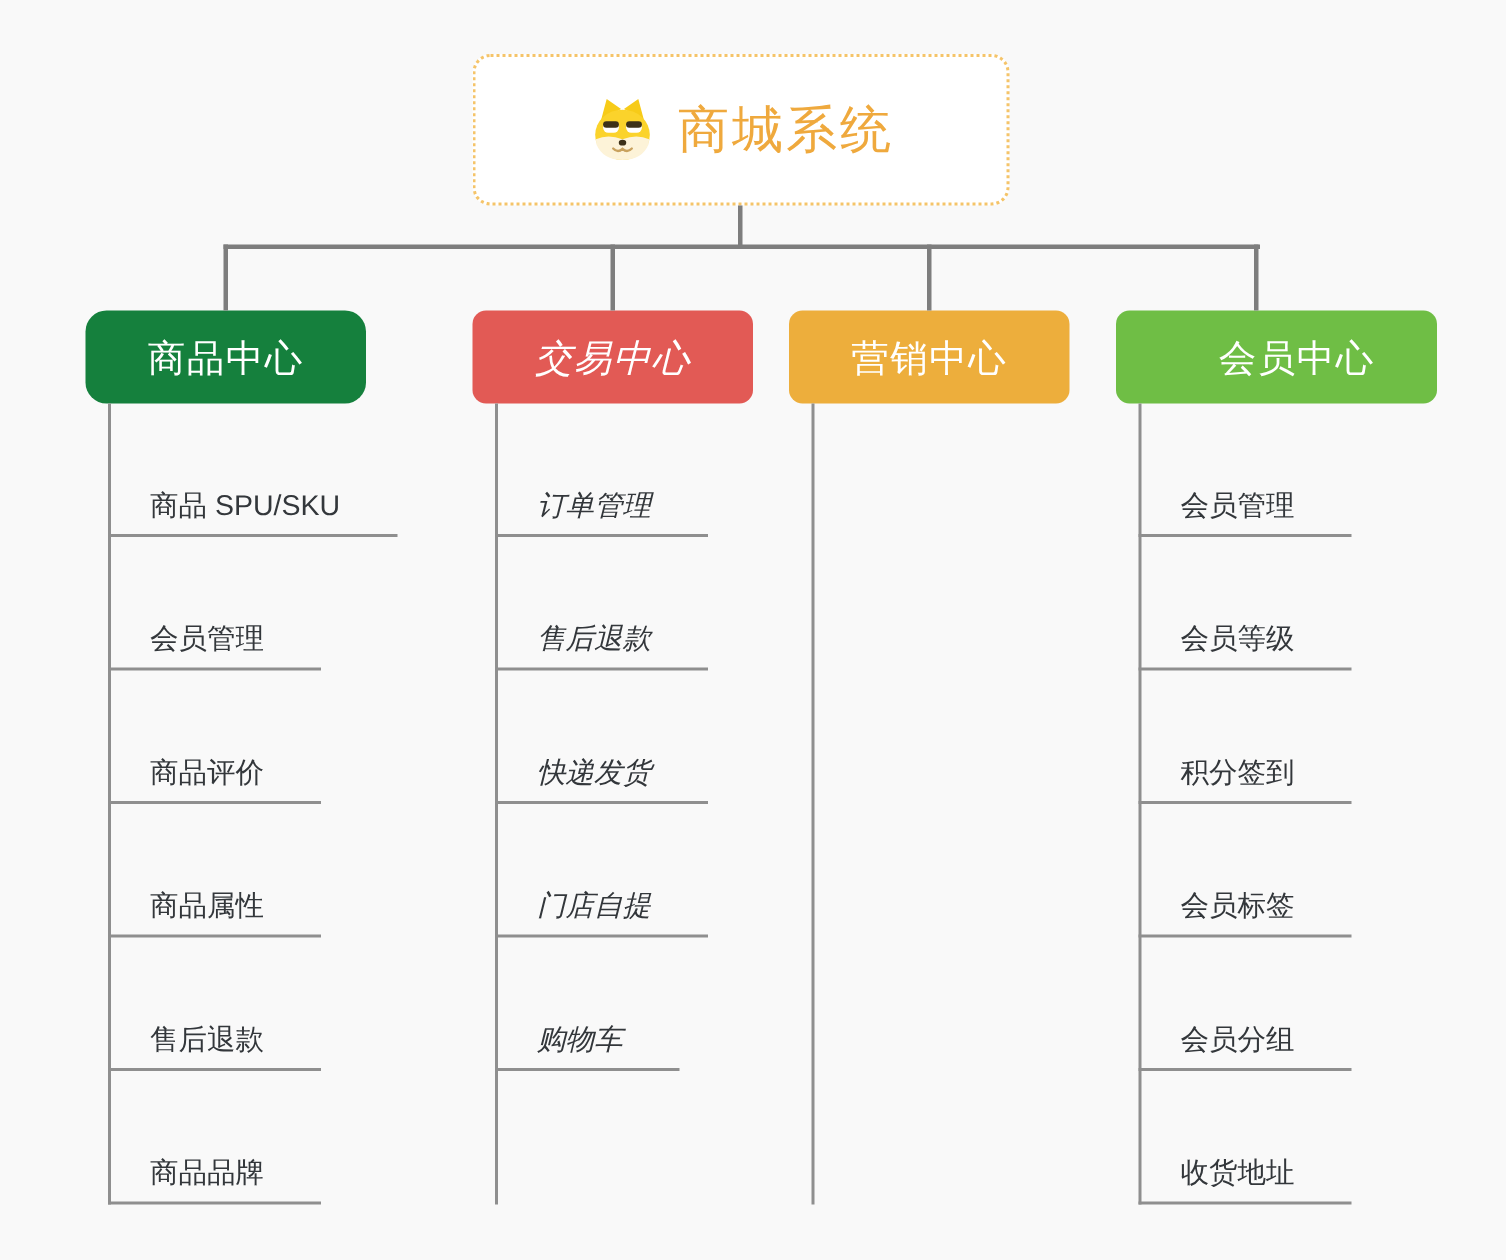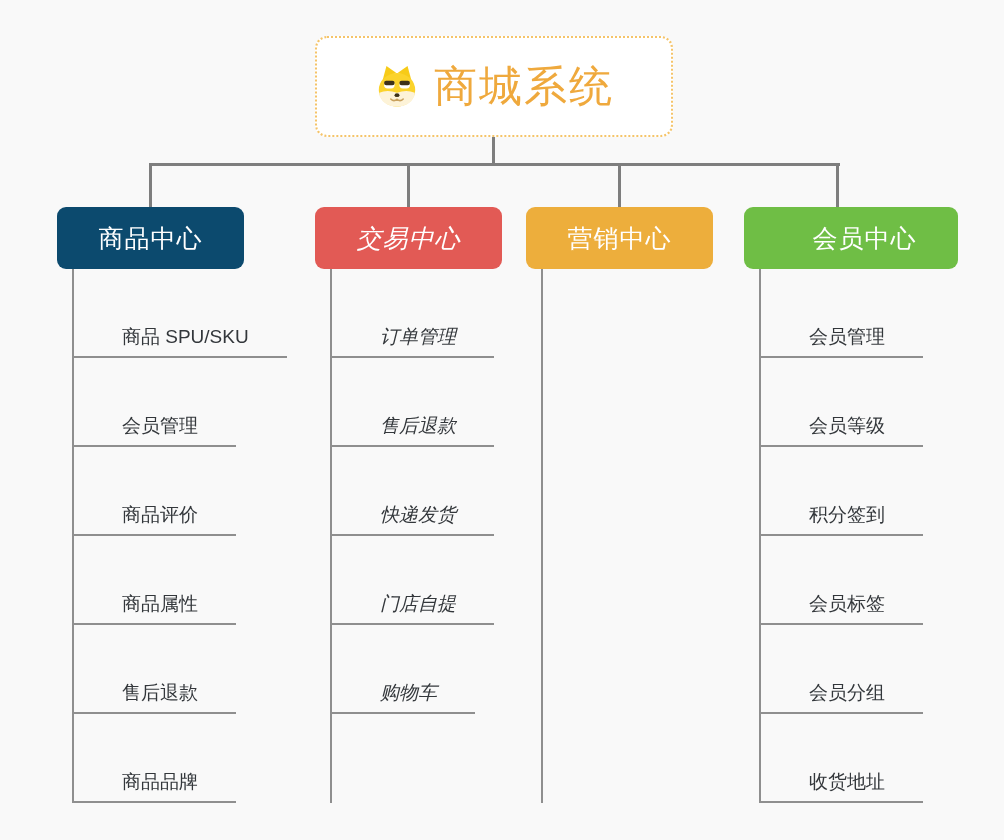--- a/index.html
+++ b/index.html
@@ -7,38 +7,38 @@
     position:relative;width:1004px;height:840px;background:#F9F9F9;
     font-family:"Liberation Sans","DejaVu Sans",sans-serif;overflow:hidden;
   }
   
   .root-node{
     position:absolute;left:315px;top:36px;width:358px;height:101px;
     background:#ffffff;border:2px dotted #F5C469;border-radius:12px;
     display:flex;align-items:center;justify-content:center;gap:14px;
     box-sizing:border-box;cursor:default;
   }
-  .root-title{font-size:43px;color:#EFA93D;letter-spacing:2px;}
+  .root-title{font-size:34px;color:#EFA93D;letter-spacing:2px;}
   .dog{display:flex;align-items:center;}
   
   .line{position:absolute;background:#7E7E7E;}
   .root-stub{left:492px;top:137px;width:3px;height:27px;}
   .hline{left:149px;top:163px;width:691px;height:3px;}
   
   .branch{position:absolute;top:207px;width:250px;}
   .drop{left:92px;top:-44px;width:3px;height:44px;}
   .branch-header{
     width:187px;height:62px;border-radius:9px;color:#ffffff;font-size:25px;
     display:flex;align-items:center;justify-content:center;letter-spacing:1px;
   }
   .trunk{left:15px;top:62px;width:2px;height:534px;background:#8F8F8F;}
   .item{height:89px;display:flex;align-items:flex-end;margin-left:15px;}
   .item-text{
     font-size:19px;color:#33373B;border-bottom:2px solid #8F8F8F;
-    padding:0 38px 6px 50px;white-space:nowrap;
+    padding:0 38px 6px 28px;white-space:nowrap;
   }
 </style>
 </head>
 <body>
 
 <div class="canvas">
 
   <div class="root-node" style="border-color: rgb(245, 196, 105);">
     <span class="dog">
       <svg width="46" height="46" viewBox="0 0 48 48" aria-hidden="true">
@@ -56,21 +56,21 @@
     </span>
     <span class="root-title" style="color: rgb(239, 169, 61);">商城系统</span>
   </div>
 
   <div class="line root-stub" style="background: rgb(126, 126, 126);"></div>
   <div class="line hline" style="background: rgb(126, 126, 126);"></div>
 
   <div id="branches">
   <div class="branch" style="left: 57px;">
     <div class="line drop" style="background: rgb(126, 126, 126);"></div>
-    <div class="branch-header" style="background: #0c4a6e;">
+    <div class="branch-header" style="background: #15803d; border-radius: 14px;">
       <span>商品中心</span>
     </div>
     <div class="trunk line"></div>
     <div class="items">
           <div class="item">
             <span class="item-text">商品 SPU/SKU</span>
           </div>
           <div class="item">
             <span class="item-text">会员管理</span>
           </div>

